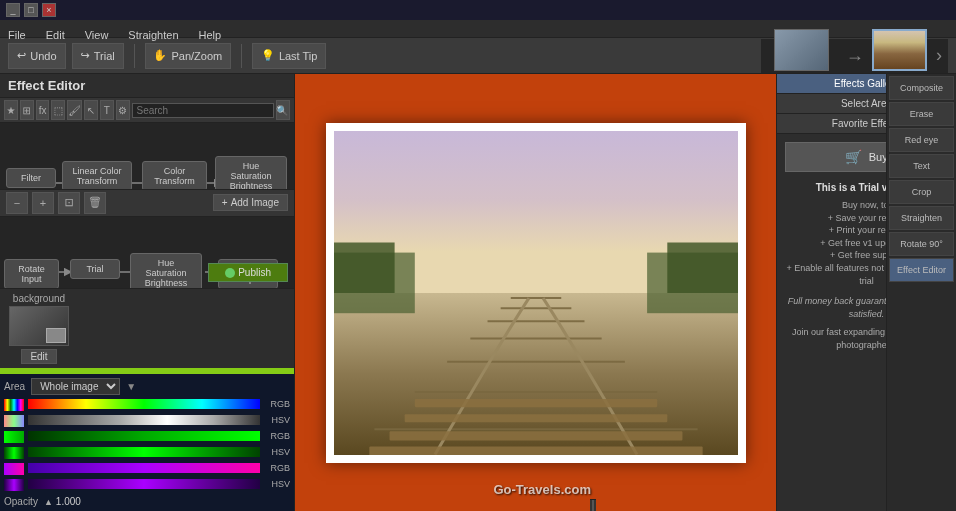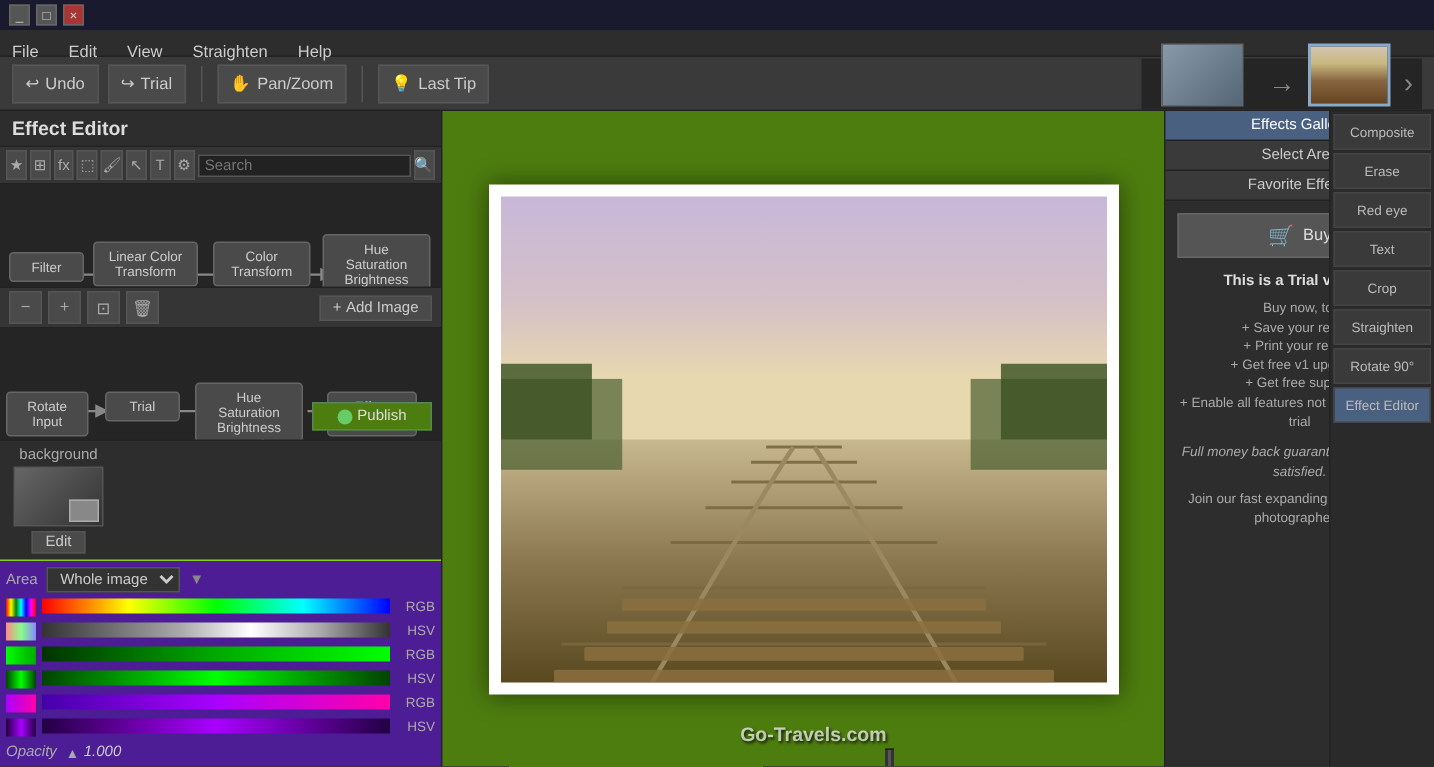--- a/index.html
+++ b/index.html
@@ -266,30 +266,30 @@
       height: 100%;
     }
     .color-type-label {
       width: 30px;
       font-size: 9px;
       color: #aaa;
       text-align: right;
       flex-shrink: 0;
     }
     .opacity-row {
-      display: flex; align-items: center; margin-top: 3px; font-style: italic;
+      display: flex; align-items: center; margin-top: 3px;
     }
     .opacity-label { font-size: 10px; color: #aaa; margin-right: 6px; }
     .opacity-arrow { font-size: 9px; color: #aaa; margin-right: 3px; }
     .opacity-value { font-size: 10px; color: #ccc; }
 
     
     #center-area {
       flex: 1;
-      background: #4d7c0f;
+      background: #c2410c;
       display: flex;
       align-items: center;
       justify-content: center;
       position: relative;
     }
 
     #main-image-container {
       width: 420px;
       height: 340px;
       background: white;
@@ -612,21 +612,21 @@
     <div id="selections-panel">
       <div id="background-item">
         <span class="bg-label">background</span>
         <div class="bg-thumbnail">
           <div class="bg-thumbnail-inner"></div>
         </div>
         <button class="edit-btn">Edit</button>
       </div>
     </div>
 
-    <div style="background:#4c1d95; border-top:1px solid #84cc16; padding:4px;">
+    <div style="background:#0f172a; border-top:6px solid #84cc16; padding:4px;">
       <div id="area-header">
         <span class="area-label">Area</span>
         <select class="area-select">
           <option>Whole image</option>
         </select>
         <span class="area-arrow">▼</span>
       </div>
 
       <div class="color-row">
         <div class="color-swatch" style="background:linear-gradient(to right, red, yellow, green, cyan, blue, magenta, red);"></div>

